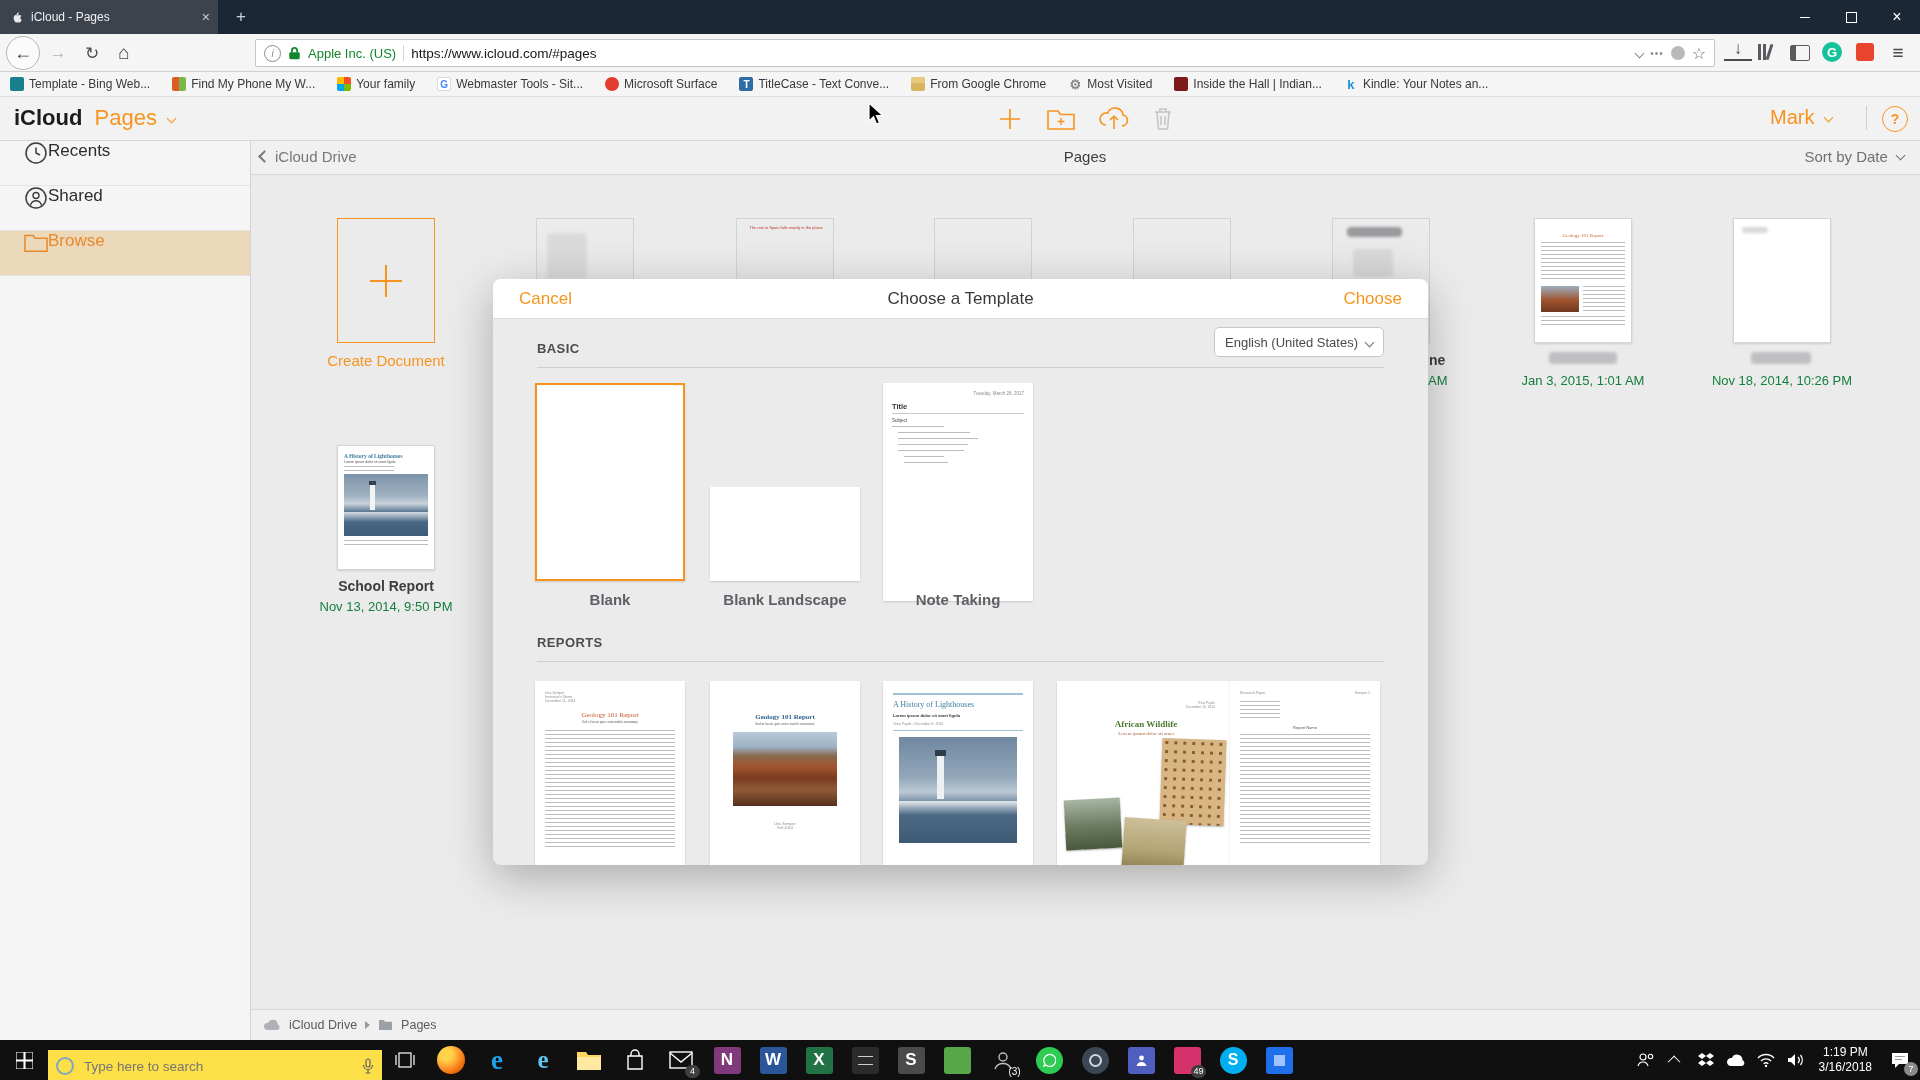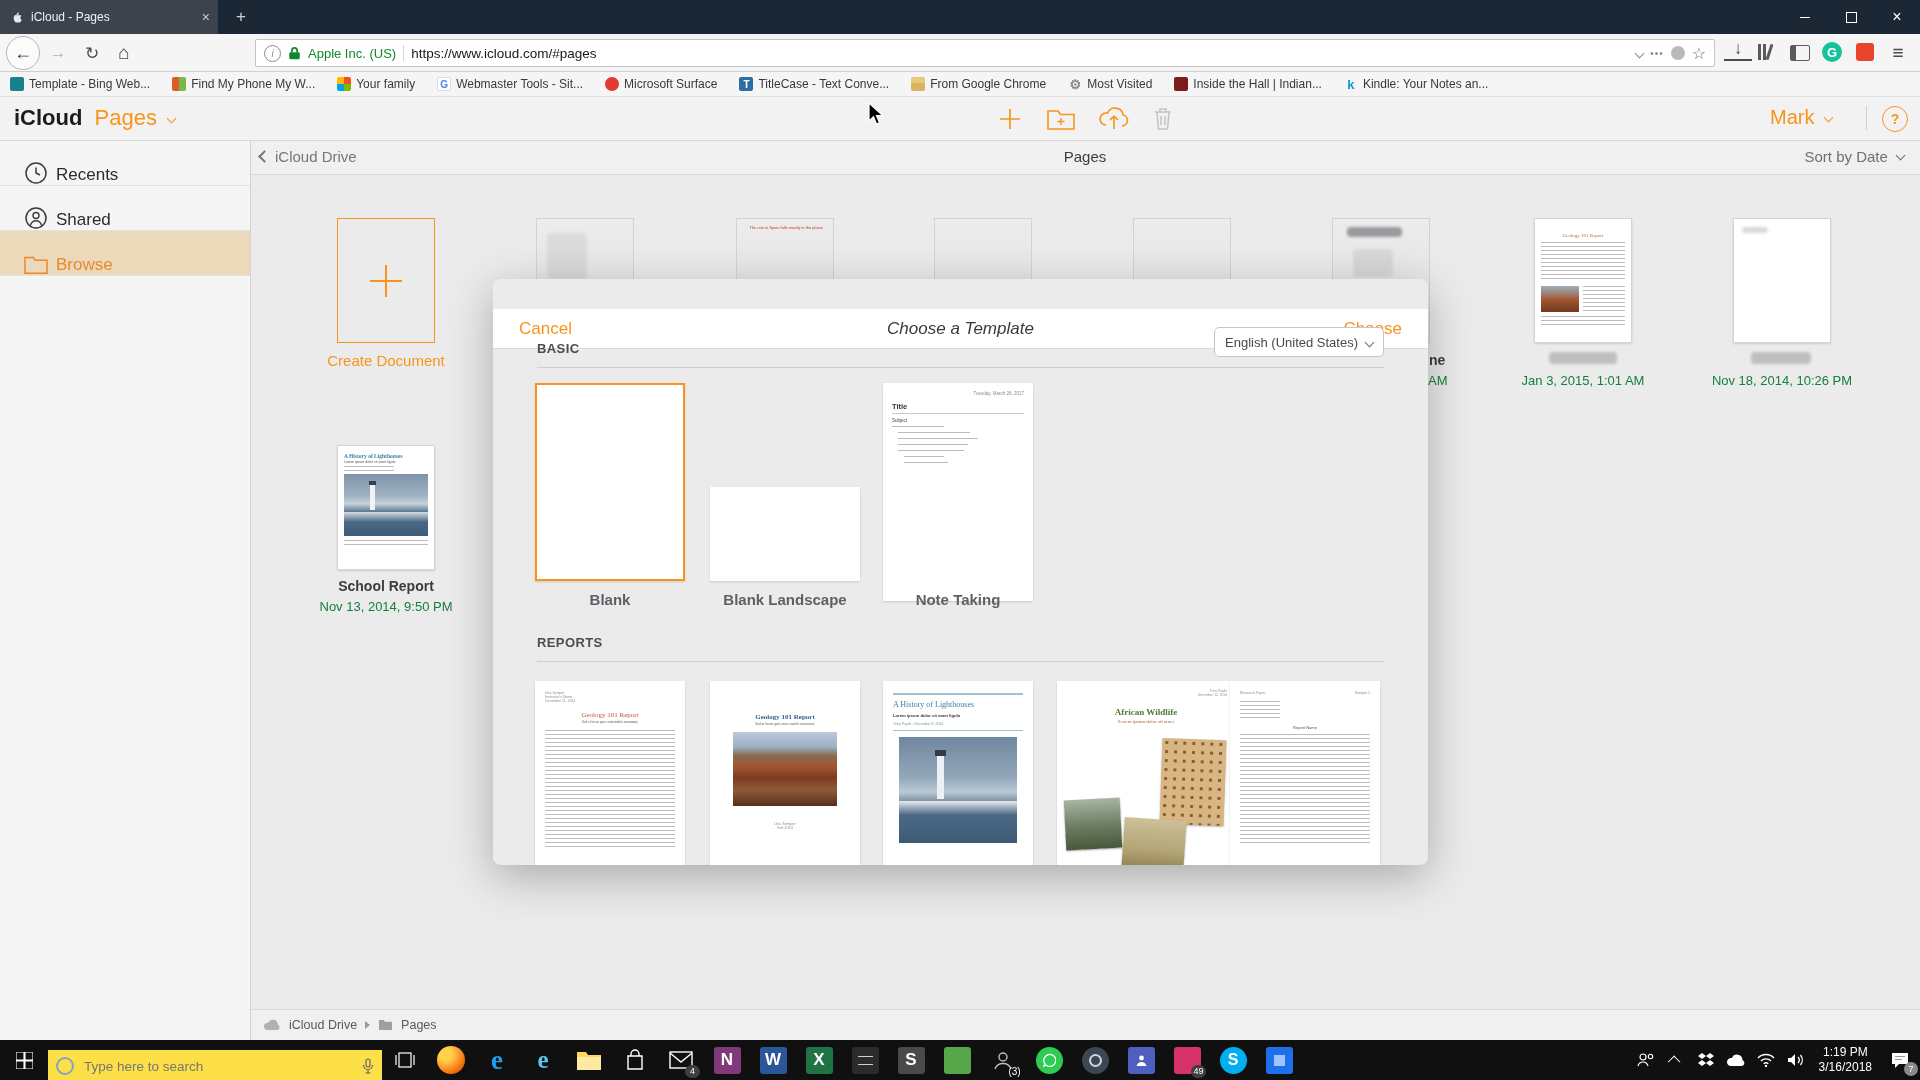--- a/index.html
+++ b/index.html
@@ -31,34 +31,34 @@
   .chevl{width:8px;height:8px;border-left:2px solid currentColor;border-bottom:2px solid currentColor;transform:rotate(45deg);display:inline-block;}
   .bmbar{left:0;top:72px;width:1920px;height:25px;background:#f5f5f6;border-bottom:1px solid #e0e0e2;box-sizing:border-box;display:flex;align-items:center;gap:22px;padding:0 10px;}
   .bm{display:flex;align-items:center;gap:5px;font-size:12px;color:#38383c;}
   .fav{width:14px;height:14px;border-radius:2px;display:inline-flex;align-items:center;justify-content:center;font-size:10px;font-weight:bold;color:#fff;}
   
   .appband{left:0;top:97px;width:1920px;height:44px;background:#f2f2f3;border-bottom:1px solid #d7d7d9;box-sizing:border-box;}
   .brand{left:14px;top:105px;font-size:22px;color:#1b1b1d;font-weight:700;}
   .brand .orange{color:#f7941d;font-weight:400;}
   .subnav{left:251px;top:141px;width:1669px;height:34px;background:#f0f0f1;border-bottom:1px solid #d7d7d9;box-sizing:border-box;}
   .sidebar{left:0;top:141px;width:251px;height:899px;background:#f5f5f6;border-right:1px solid #d2d2d4;box-sizing:border-box;}
-  .srow{display:flex;align-items:flex-end;gap:8px;height:44px;padding:0 0 0 24px;border-bottom:1px solid #e3e3e5;font-size:17px;color:#2c2c2e;}
+  .srow{display:flex;align-items:flex-start;gap:0;height:44px;padding:0 0 0 24px;border-bottom:1px solid #e3e3e5;font-size:17px;color:#2c2c2e;}
   .srow.active{background:#ecd9ba;color:#e78a2d;}
   .doc-thumb{background:#fff;border:1px solid #d4d4d5;box-shadow:0 1px 2px rgba(0,0,0,.12);box-sizing:border-box;}
   .faded{background:linear-gradient(180deg,#ececec,#e2e2e2);border:1px solid #d2d2d2;box-shadow:none;}
   .docname{font-size:14px;font-weight:600;color:#3c3c3e;text-align:center;}
   .docdate{font-size:13px;color:#15803d;text-align:center;}
   .blurblob{background:#bfbfc2;border-radius:4px;filter:blur(1.5px);}
   .tl{background:repeating-linear-gradient(#bcbcbe 0 1px,transparent 1px 4px);}
   
   .modal{left:493px;top:279px;width:935px;height:586px;border-radius:8px;overflow:hidden;
     box-shadow:0 12px 45px rgba(0,0,0,.28);background:#ebebec;z-index:10;}
-  .mhead{position:absolute;left:0;top:0;width:100%;height:40px;background:#fff;border-bottom:1px solid #dcdcde;box-sizing:border-box;margin-top:30px;}
+  .mhead{position:absolute;left:0;top:0;width:100%;height:40px;background:#fff;border-bottom:1px solid #dcdcde;box-sizing:border-box;}
   .mbtn{color:#f7941d;font-size:17px;}
-  .mtitle{color:#3a3a3c;font-size:17px;font-weight:500;font-style:italic;}
+  .mtitle{color:#3a3a3c;font-size:17px;font-weight:500;}
   .sechead{font-size:13px;font-weight:700;color:#4c4c50;letter-spacing:.4px;}
   .secline{height:1px;background:#cfcfd1;}
   .langdd{display:flex;align-items:center;gap:8px;background:#fff;border:1px solid #c6c6c8;border-radius:5px;height:28px;padding:0 10px;font-size:13px;color:#4a4a4d;}
   .tpl{background:#fff;box-shadow:0 1px 2px rgba(0,0,0,.15);box-sizing:border-box;}
   .tpl.selected{border:2px solid #f7941d;}
   .tpllabel{font-size:15px;font-weight:600;color:#5d6166;text-align:center;}
   .minitiny{color:#8d8d90;}
   
   .bottombar{left:251px;top:1009px;width:1669px;height:31px;background:#f0f0f1;border-top:1px solid #d7d7d9;box-sizing:border-box;display:flex;align-items:center;gap:8px;padding-left:12px;color:#59595e;font-size:12.5px;}
   .crumbtri{width:0;height:0;border-left:5px solid #9a9a9e;border-top:4px solid transparent;border-bottom:4px solid transparent;}
@@ -369,21 +369,21 @@
       <div style="font-size:8px;color:#3f7fa3;margin-top:5px;font-family:'Liberation Serif',serif;">A History of Lighthouses</div>
       <div style="font-size:4.2px;color:#333;font-weight:700;margin-top:4px;">Lorem ipsum dolor sit amet ligula</div>
       <div class="minitiny" style="font-size:3.5px;margin-top:4px;">Trina Pujols - December 6, 2014</div>
       <div style="height:1px;background:#9fc1d4;margin-top:4px;"></div>
       <div style="width:118px;height:106px;margin:6px auto 0;background:linear-gradient(180deg,#6f87a0 0%,#93a7ba 38%,#bcc9d4 52%,#4f6e8a 66%,#3d5a75 100%);position:relative;">
         <div style="position:absolute;left:38px;top:18px;width:7px;height:44px;background:#eef1f3;"></div>
         <div style="position:absolute;left:36px;top:13px;width:11px;height:6px;background:#2e3c48;"></div>
         <div style="position:absolute;left:0;top:64px;width:118px;height:14px;background:linear-gradient(180deg,rgba(255,255,255,.8),rgba(255,255,255,0));"></div>
       </div>
     </div>
-    <div class="abs tpl" style="left:564px;top:402px;width:178px;height:200px;padding:8px;box-sizing:border-box;">
+    <div class="abs tpl" style="left:564px;top:402px;width:178px;height:200px;padding:20px;box-sizing:border-box;">
       <div class="minitiny" style="font-size:3.3px;text-align:right;">Trina Pujols</div>
       <div class="minitiny" style="font-size:3.3px;text-align:right;">December 12, 2014</div>
       <div style="font-size:9px;color:#4e7a33;text-align:center;margin-top:10px;font-family:'Liberation Serif',serif;font-weight:700;">African Wildlife</div>
       <div style="font-size:5px;color:#a4633a;text-align:center;margin-top:2px;font-family:'Liberation Serif',serif;">Lorem ipsum dolor sit amet</div>
       <div style="position:absolute;right:10px;top:58px;width:64px;height:86px;background:#d8b684;background-image:radial-gradient(#8a5a2b 22%,transparent 24%);background-size:9px 9px;box-shadow:0 1px 2px rgba(0,0,0,.3);transform:rotate(2deg);"></div>
       <div style="position:absolute;left:8px;top:118px;width:56px;height:50px;background:linear-gradient(180deg,#a7b5a3 0%,#6b7b5f 55%,#49583c 100%);box-shadow:0 1px 2px rgba(0,0,0,.3);transform:rotate(-3deg);"></div>
       <div style="position:absolute;left:66px;top:138px;width:62px;height:52px;background:linear-gradient(180deg,#cdbf98 0%,#b3a575 60%,#8e7f52 100%);box-shadow:0 1px 2px rgba(0,0,0,.3);transform:rotate(4deg);"></div>
     </div>
     <div class="abs tpl" style="left:737px;top:402px;width:150px;height:200px;padding:10px;box-sizing:border-box;">
       <div style="display:flex;justify-content:space-between;">

